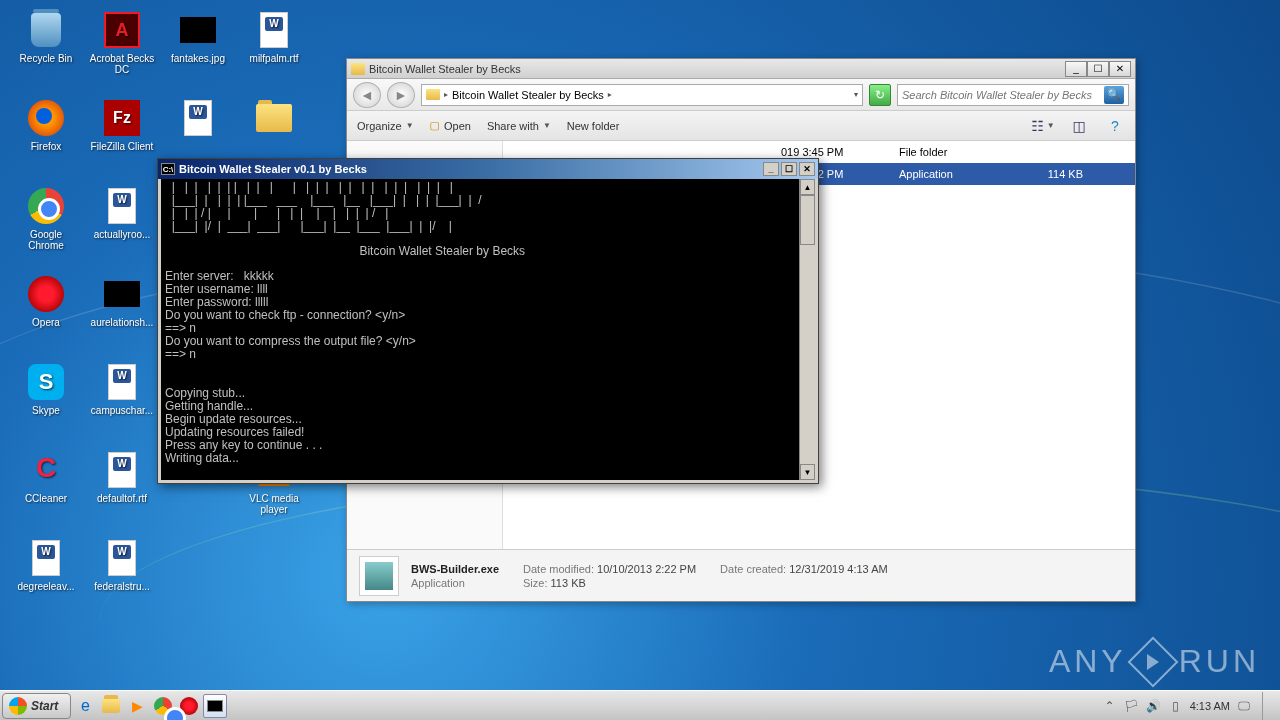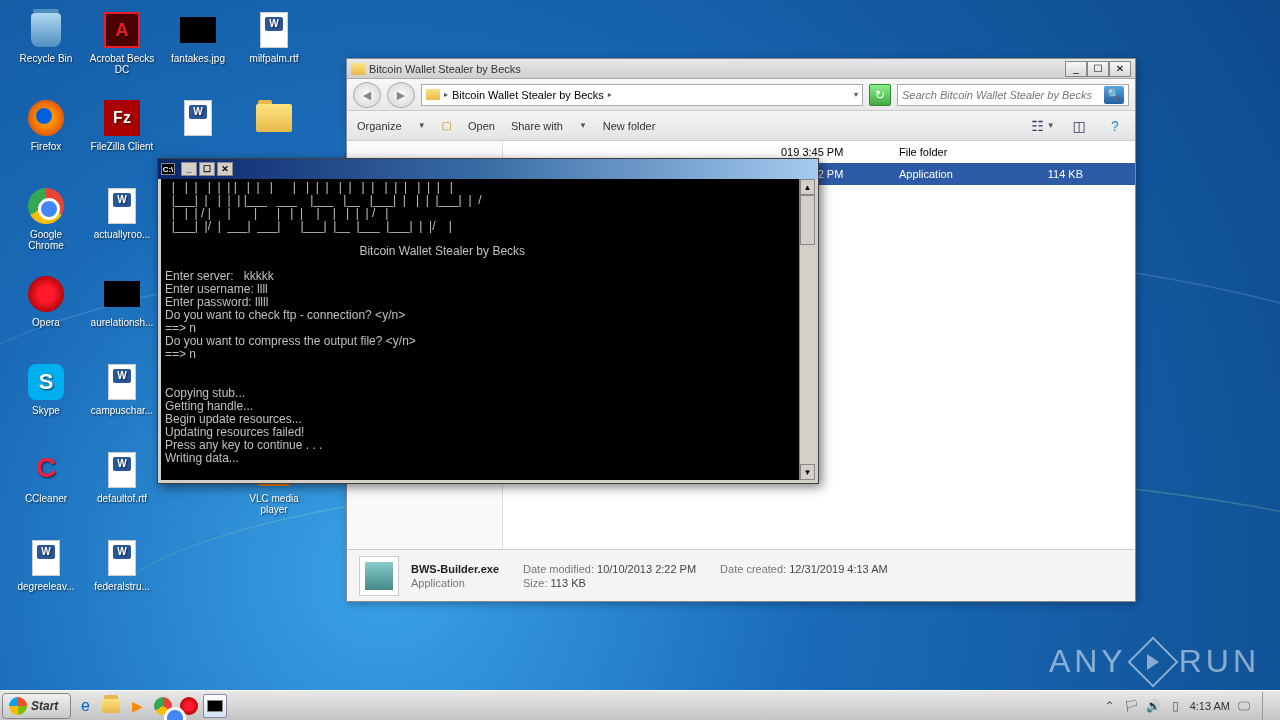--- a/index.html
+++ b/index.html
@@ -39,21 +39,21 @@
 .explorer-nav{height:32px;background:linear-gradient(#f8f8f8,#e8e8e8);display:flex;align-items:center;padding:0 6px;gap:6px;border-bottom:1px solid #ccc;}
 .nav-btn{width:28px;height:26px;border:1px solid #b0b0b0;border-radius:50%;background:radial-gradient(#fff,#d0d0d0);cursor:pointer;display:flex;align-items:center;justify-content:center;font-size:14px;color:#888;}
 .address-bar{flex:1;height:22px;background:white;border:1px solid #aaa;display:flex;align-items:center;padding:0 4px;font-size:11px;gap:4px;}
 .addr-fold{width:14px;height:11px;background:linear-gradient(#fce381,#e8b94a);border-radius:1px;}
 .addr-drop{color:#555;font-size:8px;}
 .refresh-btn{width:22px;height:22px;background:linear-gradient(#8e8,#4a4);border:1px solid #383;border-radius:2px;display:flex;align-items:center;justify-content:center;color:white;font-size:12px;cursor:pointer;}
 .search-box{width:232px;height:22px;background:white;border:1px solid #aaa;display:flex;align-items:center;padding:0 4px;font-size:11px;}
 .search-input{flex:1;border:none;outline:none;color:#888;font-size:11px;font-style:italic;}
 .search-btn{width:20px;height:18px;background:linear-gradient(#5aa5e0,#2060a0);border-radius:2px;color:white;display:flex;align-items:center;justify-content:center;cursor:pointer;font-size:11px;}
 .explorer-toolbar{height:30px;background:linear-gradient(#f4f4f4,#e4e4e4);display:flex;align-items:center;padding:0 10px;gap:16px;font-size:11px;color:#333;border-bottom:1px solid #ccc;}
-.tb-item{display:flex;align-items:center;gap:16px;cursor:pointer;}
+.tb-item{display:flex;align-items:center;gap:4px;cursor:pointer;}
 .tb-drop{font-size:8px;color:#555;}
 .tb-spacer{flex:1;}
 .tb-icon-btn{width:20px;height:20px;display:flex;align-items:center;justify-content:center;cursor:pointer;color:#336;font-size:14px;}
 .explorer-content{display:flex;height:408px;background:white;}
 .explorer-sidebar{width:156px;border-right:1px solid #ddd;background:#fafafa;}
 .explorer-main{flex:1;}
 .col-headers{height:22px;display:flex;border-bottom:1px solid #ddd;font-size:11px;color:#444;}
 .col-h{padding:3px 8px;border-right:1px solid #ddd;}
 .col-name{flex:1;}
 .col-date{width:118px;}
@@ -303,20 +303,21 @@
       <span></span>
       <span class="det-label">Application</span>
       <span><span class="det-label">Size:</span> <span>113 KB</span></span>
     </div>
   </div>
 </div>
 
 <div class="console-window">
   <div class="console-titlebar">
     <div class="con-icon">C:\</div>
+    <div class="con-title">Bitcoin Wallet Stealer v0.1 by Becks</div>
     <div class="con-btn">_</div>
     <div class="con-btn">☐</div>
     <div class="con-btn">✕</div>
   </div>
   <div class="console-body"><span>  |   |  |   |  |  | |   |  |   |      |   |  |  |   |  |   |  |   |  |  |   |  |  |   |
   |___|  |   |  |  | |___   ___    |___   |__   |___|  |   |  |  |___|  |  /
   |   |  | / |     |       |      |   |  |    |    |   |  |  | /   |      
   |___|  |/  |  ___|  ___|      |___|  |__  |___  |___|  |  |/    |      </span>
 
                            <span>Bitcoin Wallet Stealer by Becks</span>

